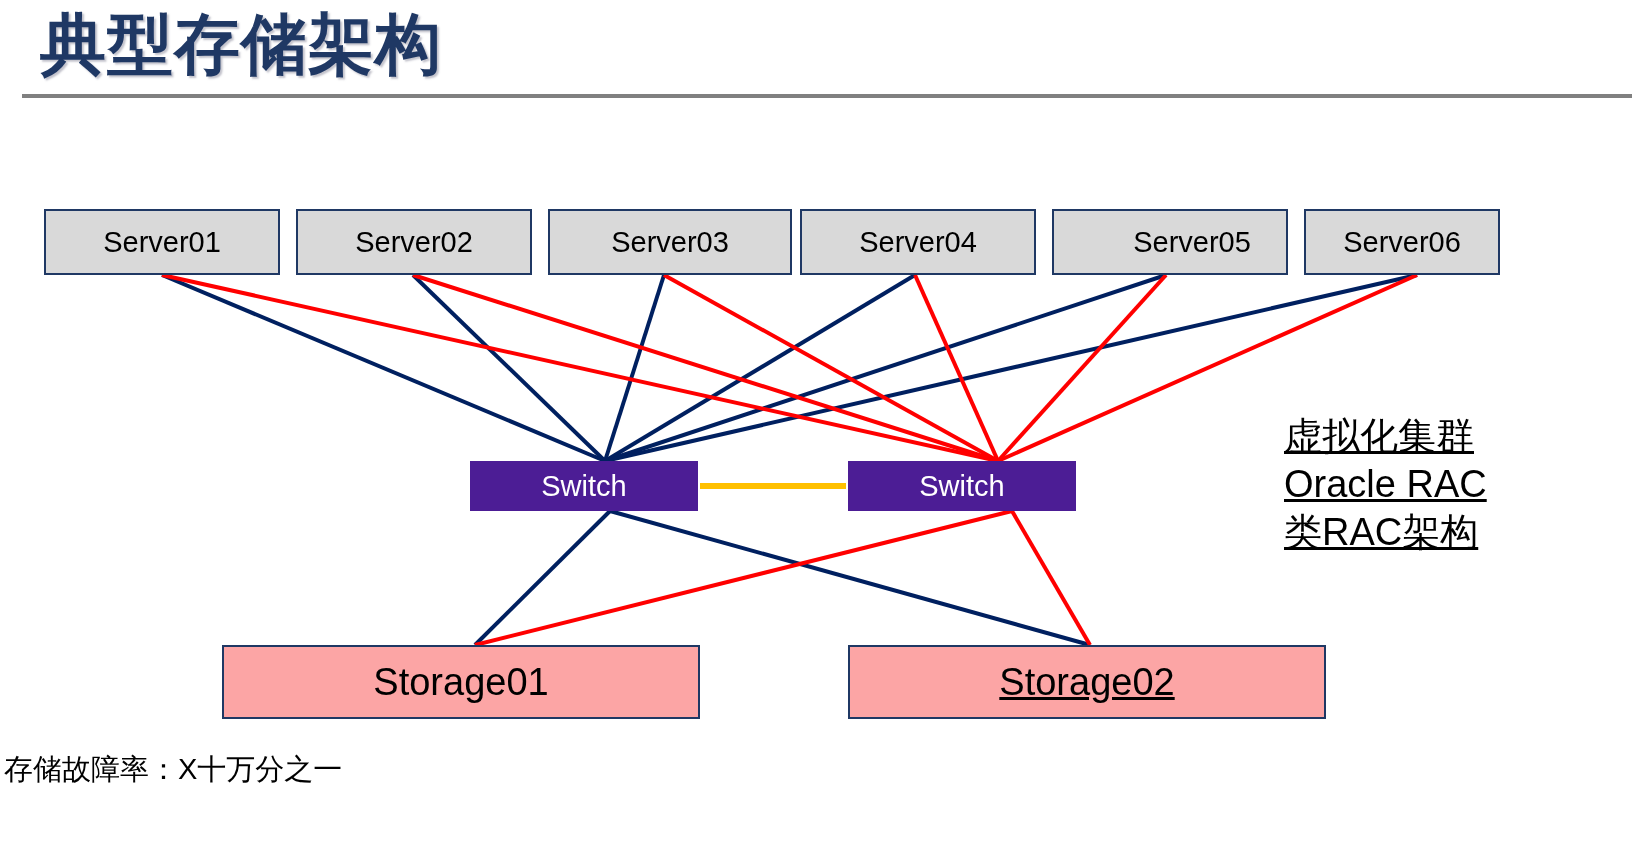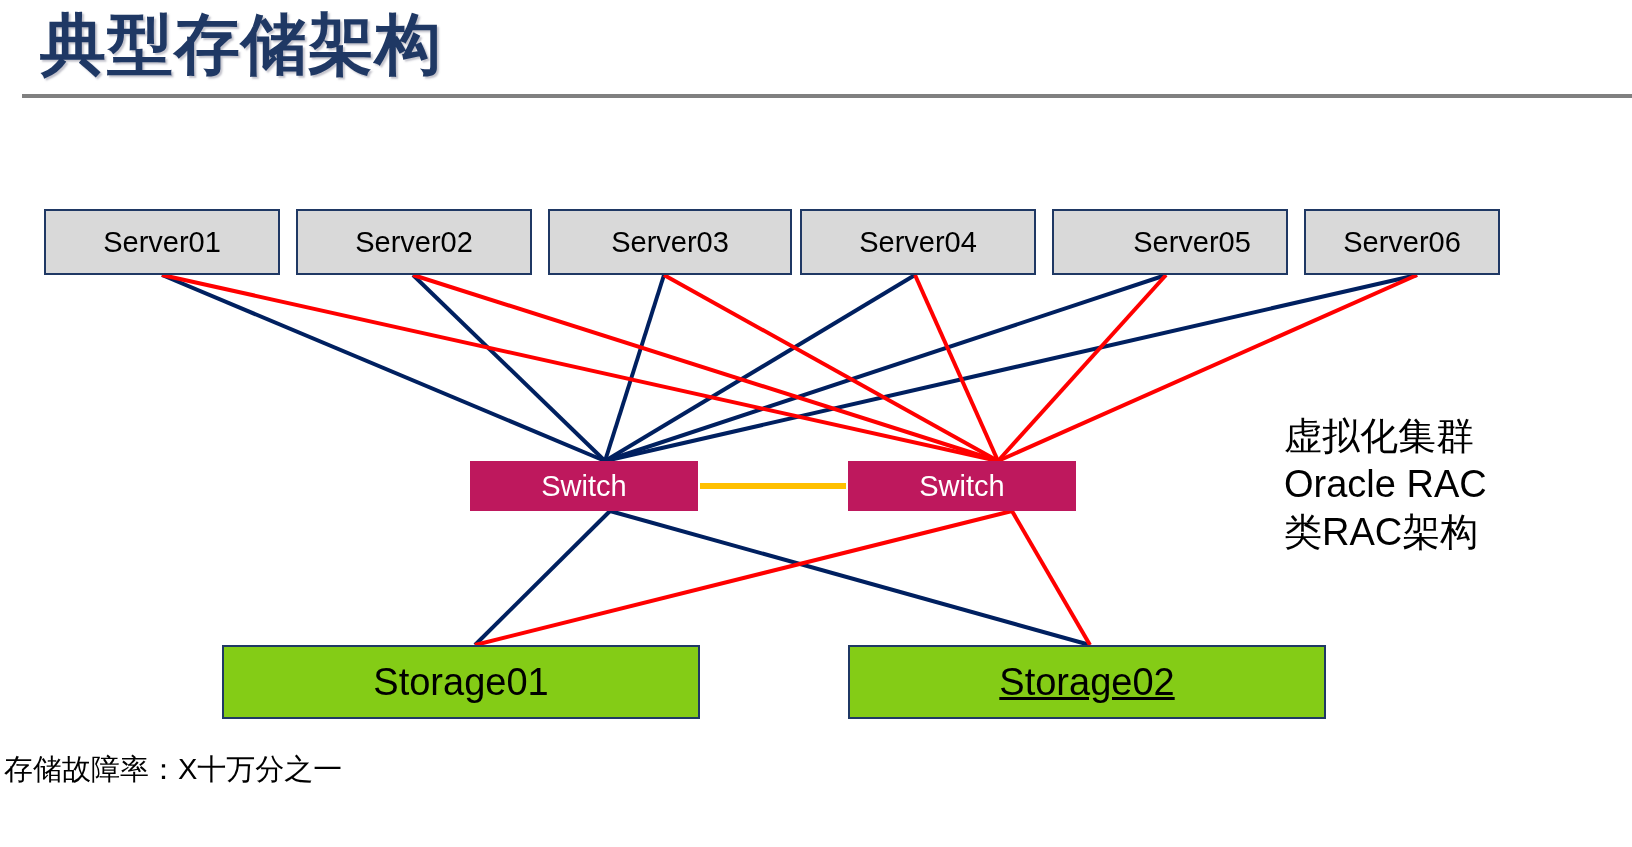--- a/index.html
+++ b/index.html
@@ -57,28 +57,28 @@
     text-align: center;
   }
   .server-box {
     background: #D9D9D9;
     border: 2px solid #1F3864;
     font-size: 29px;
     color: #000000;
     height: 66px;
   }
   .storage-box {
-    background: #84cc16;
+    background: #fca5a5;
     border: 2px solid #1F3864;
     font-size: 38px;
     color: #000000;
     height: 74px;
   }
   .switch-box {
-    background: #be185d;
+    background: #4c1d95;
     border: none;
     color: #FFFFFF;
     font-size: 29px;
     height: 50px;
   }
 
   
   .annot {
     position: absolute;
     color: #000000;
@@ -93,21 +93,21 @@
     left: 4px;
     top: 750px;
     font-size: 29px;
   }
   #cluster-note {
     left: 1284px;
     top: 412px;
     font-size: 38px;
     line-height: 48px;
   }
-  #cluster-note div { white-space: nowrap; }
+  #cluster-note div { white-space: nowrap; text-decoration: underline; }
 </style>
 </head>
 <body>
 
 <div id="slide">
 
   <div id="slide-title">典型存储架构</div>
   <div id="title-rule"></div>
 
   <svg id="wires" viewBox="0 0 1632 847" preserveAspectRatio="none" aria-hidden="true">

